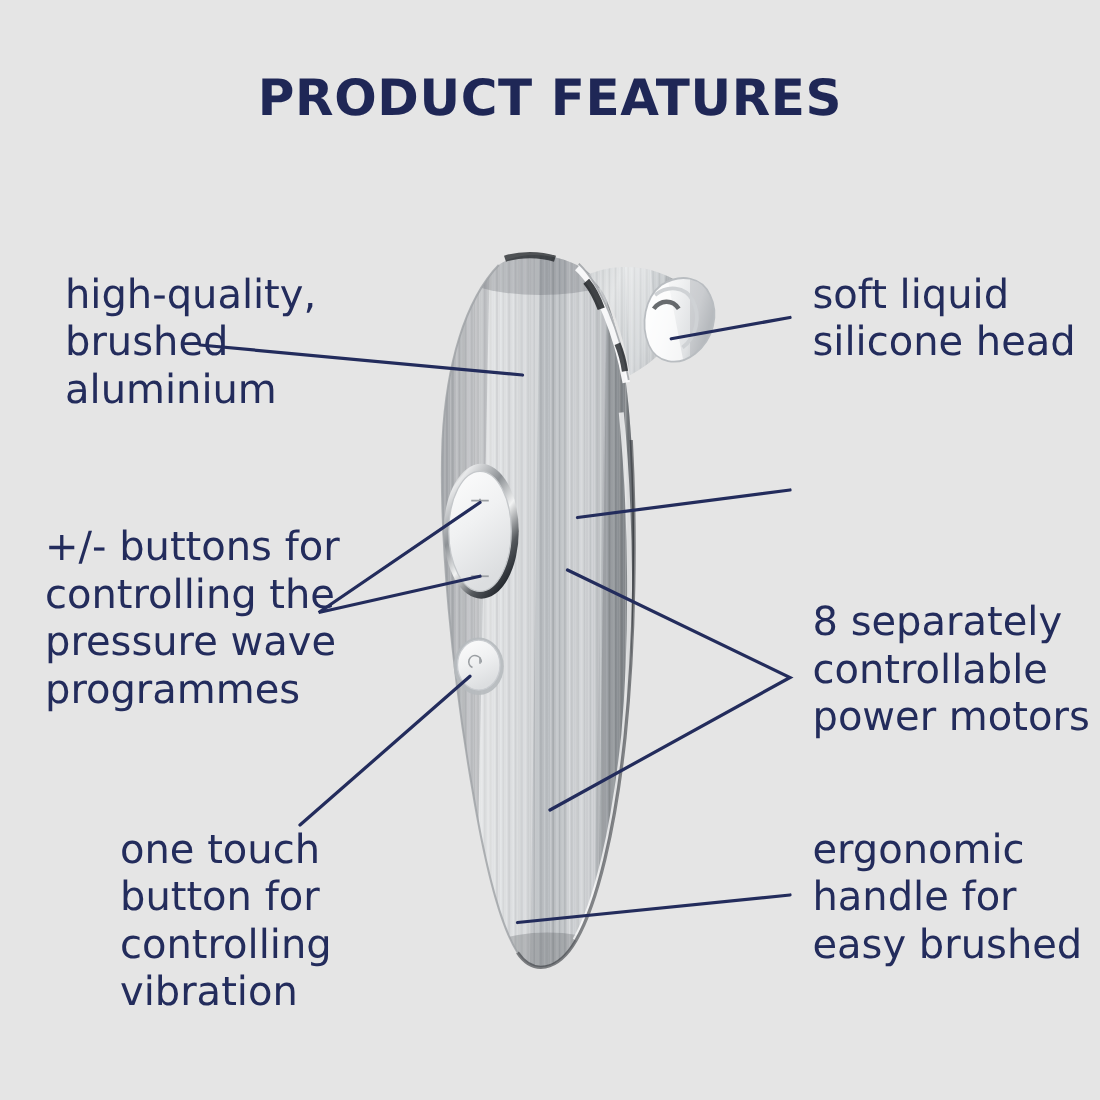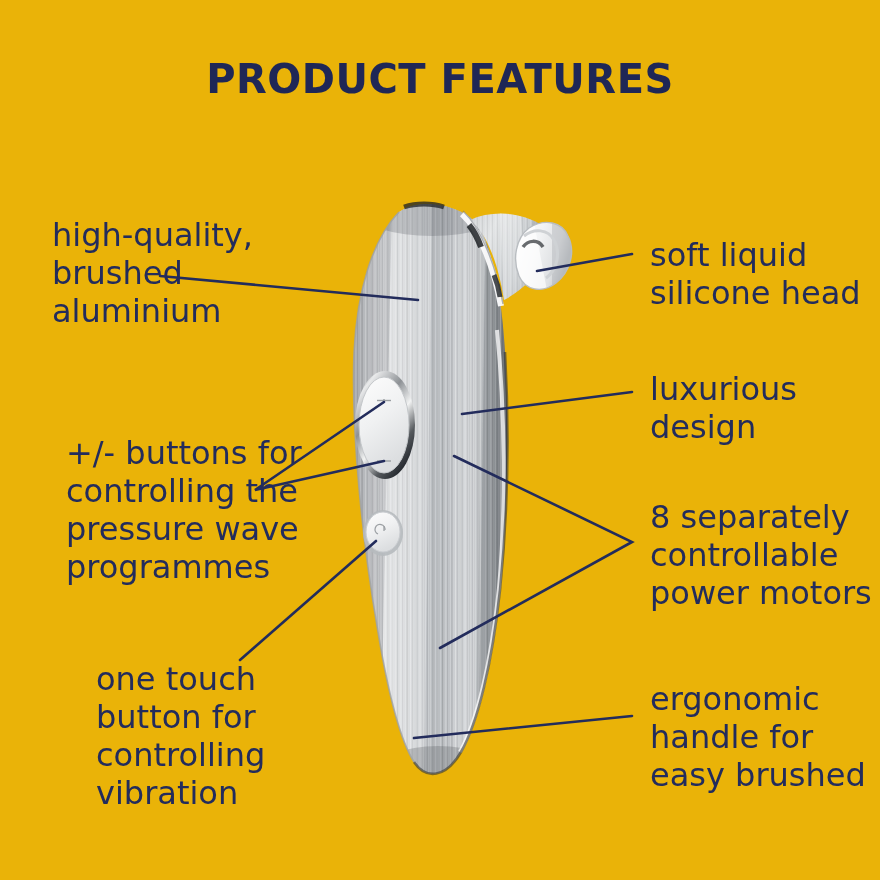--- a/index.html
+++ b/index.html
@@ -8,21 +8,21 @@
     padding: 0;
     background: #ffffff;
   }
   body {
     font-family: "Liberation Sans", sans-serif;
   }
   #page {
     position: relative;
     width: 880px;
     height: 880px;
-    background: #eab308;
+    background: #e5e5e5;
     overflow: hidden;
   }
   
   #page-title {
     position: absolute;
     left: 0;
     top: 56px;
     width: 880px;
     text-align: center;
     font-size: 40px;
@@ -35,24 +35,24 @@
   .callout {
     position: absolute;
     color: #232c5c;
     font-size: 32px;
     line-height: 38px;
     font-family: "DejaVu Sans", sans-serif;
     font-weight: 400;
     white-space: pre-line;
   }
   .callout.left  { text-align: left; }
-  .callout.right { text-align: left; margin-top: 20px; }
+  .callout.right { text-align: left; }
 
   #label-aluminium   { left: 52px;  top: 216px; width: 250px; }
-  #label-buttons     { left: 66px;  top: 418px; width: 258px; margin-top: 16px; }
+  #label-buttons     { left: 36px;  top: 418px; width: 258px; }
   #label-onetouch    { left: 52px;  top: 660px; width: 250px; margin-left: 44px; }
   #label-silicone    { left: 650px; top: 216px; width: 230px; }
   #label-luxurious   { left: 650px; top: 350px; width: 230px; }
   #label-motors      { left: 650px; top: 478px; width: 230px; }
   #label-ergonomic   { left: 650px; top: 660px; width: 230px; }
 
   
   #leader-lines, #product-svg {
     position: absolute;
     left: 0;
@@ -277,22 +277,20 @@
 programmes</div>
 
   <div class="callout left" id="label-onetouch">one touch
 button for
 controlling
 vibration</div>
 
   <div class="callout right" id="label-silicone">soft liquid
 silicone head</div>
 
-  <div class="callout right" id="label-luxurious">luxurious
-design</div>
 
   <div class="callout right" id="label-motors">8 separately
 controllable
 power motors</div>
 
   <div class="callout right" id="label-ergonomic">ergonomic
 handle for
 easy brushed</div>
 
 </div>

